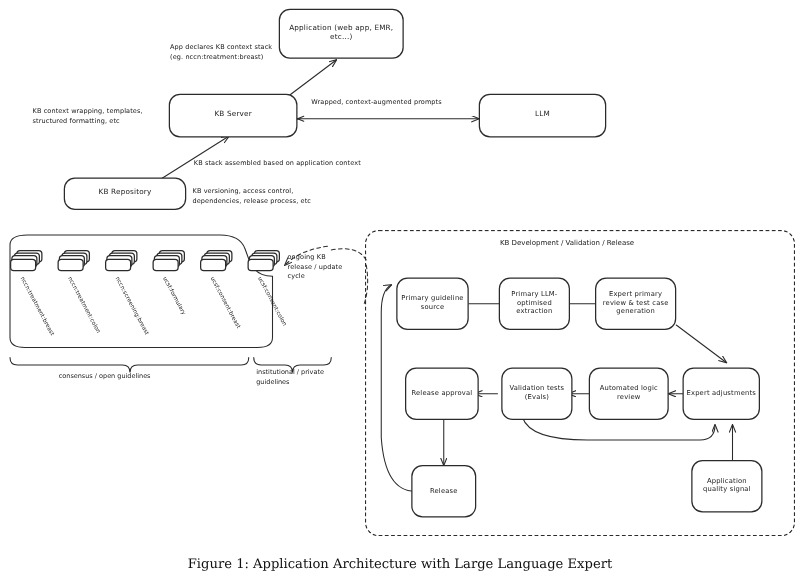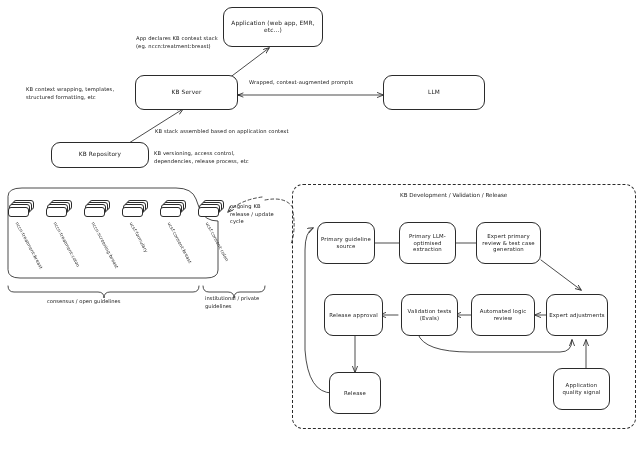--- a/index.html
+++ b/index.html
@@ -176,14 +176,15 @@
   <div class="node" style="left:401px;top:294px;width:57px;height:42px;">Validation tests
 (Evals)</div>
 
   <div class="node" style="left:324px;top:294px;width:59px;height:42px;">Release approval</div>
 
   <div class="node" style="left:329px;top:372px;width:52px;height:42px;">Release</div>
 
   <div class="node" style="left:553px;top:368px;width:57px;height:42px;">Application
 quality signal</div>
 
+  <div class="caption">Figure 1: Application Architecture with Large Language Expert</div>
 
 </div>
 
 </body></html>

